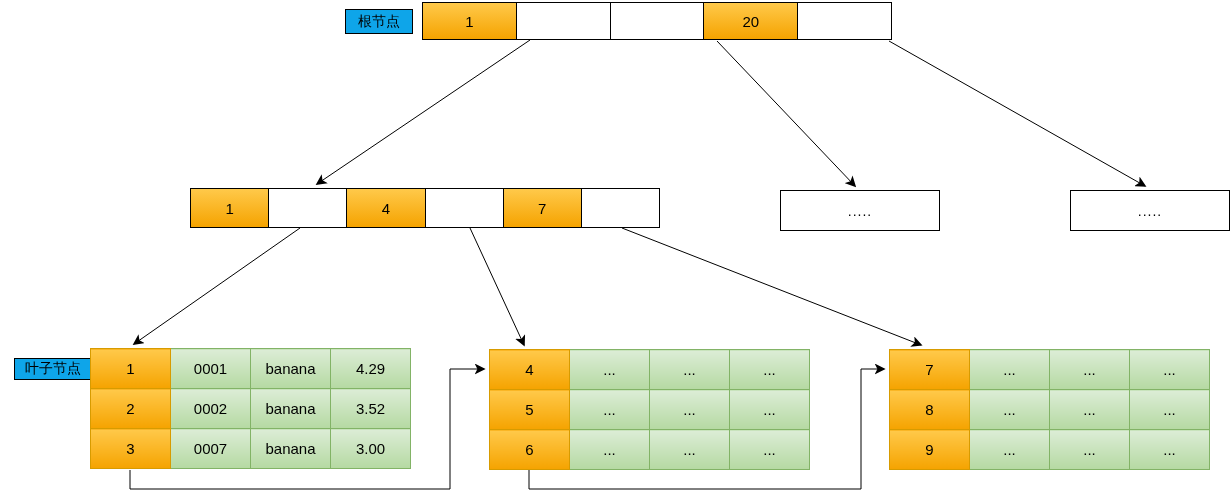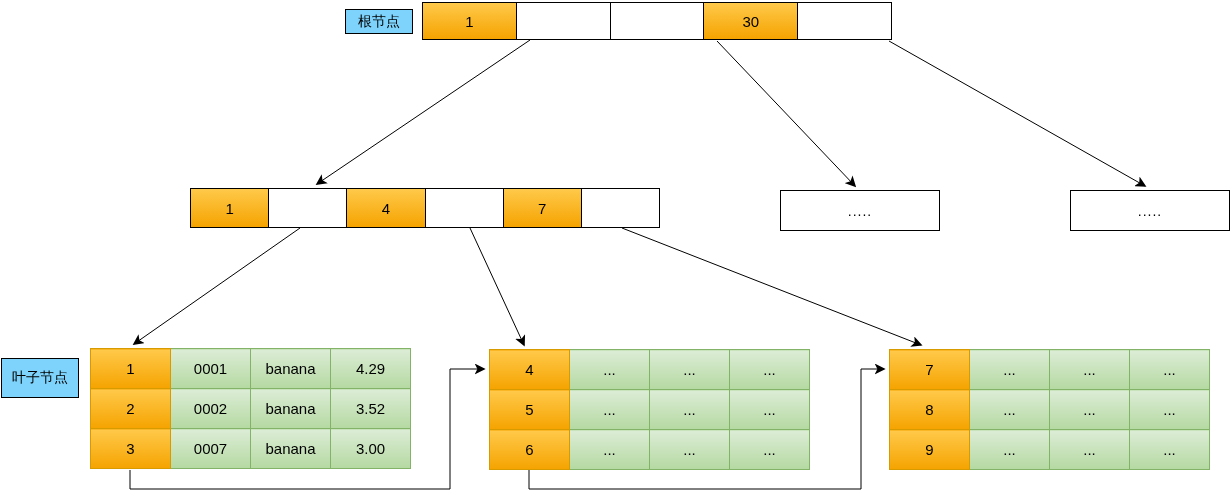--- a/index.html
+++ b/index.html
@@ -14,21 +14,21 @@
     font-size:15px;border-right:1px solid #000;box-sizing:border-box;
   }
   .node .cell:last-child{border-right:none;}
   .cell.orange{background:linear-gradient(#ffc94a,#f5a300);}
   .placeholder{
     position:absolute;box-sizing:border-box;border:1px solid #000;background:#fff;
     display:flex;align-items:center;justify-content:center;font-size:14px;
     letter-spacing:1px;z-index:2;
   }
   .tag{
-    position:absolute;box-sizing:border-box;border:1px solid #000;background:#7dd3fc;
+    position:absolute;box-sizing:border-box;border:1px solid #000;background:#0ea5e9;
     display:flex;align-items:center;justify-content:center;font-size:14px;z-index:2;
     padding:0 4px;
   }
   table.leaf{
     position:absolute;border-collapse:collapse;z-index:2;table-layout:fixed;
   }
   table.leaf td{
     width:80px;height:40px;text-align:center;vertical-align:middle;
     font-size:15px;padding:0;box-sizing:border-box;
   }
@@ -57,37 +57,37 @@
       <polyline points="529,470 529,489 861,489 861,369 884,369" marker-end="url(#arr)"></polyline>
     </g>
   </svg>
 
   <div class="tag" style="left:345px;top:9px;width:68px;height:25px;">根节点</div>
 
   <div class="node" style="left:422px;top:2px;width:470px;height:38px;">
     <div class="cell orange">1</div>
     <div class="cell"></div>
     <div class="cell"></div>
-    <div class="cell orange">30</div>
+    <div class="cell orange">20</div>
     <div class="cell"></div>
   </div>
 
   <div class="node" style="left:190px;top:188px;width:470px;height:40px;">
     <div class="cell orange">1</div>
     <div class="cell"></div>
     <div class="cell orange">4</div>
     <div class="cell"></div>
     <div class="cell orange">7</div>
     <div class="cell"></div>
   </div>
 
   <div class="placeholder" style="left:780px;top:190px;width:160px;height:41px;">.....</div>
   <div class="placeholder" style="left:1070px;top:190px;width:160px;height:41px;">.....</div>
 
-  <div class="tag" style="left:1px;top:358px;width:78px;height:40px;font-family:Liberation Serif, serif;">叶子节点</div>
+  <div class="tag" style="left:14px;top:358px;width:78px;height:22px;font-family:Liberation Serif, serif;">叶子节点</div>
 
   <table class="leaf" style="left:90px;top:348px;">
     <tbody>
         <tr>
       <td class="key">1</td>
       <td class="data">0001</td>
       <td class="data">banana</td>
       <td class="data">4.29</td>
     </tr>
     <tr>

